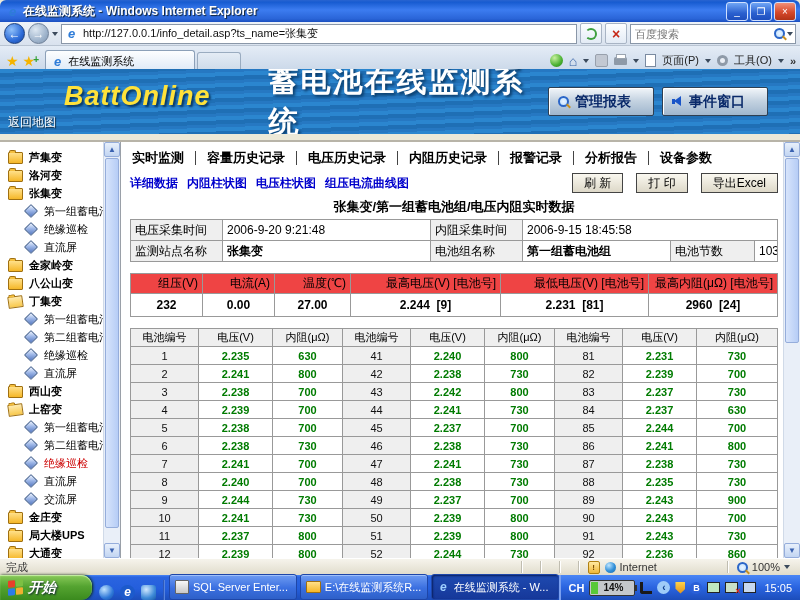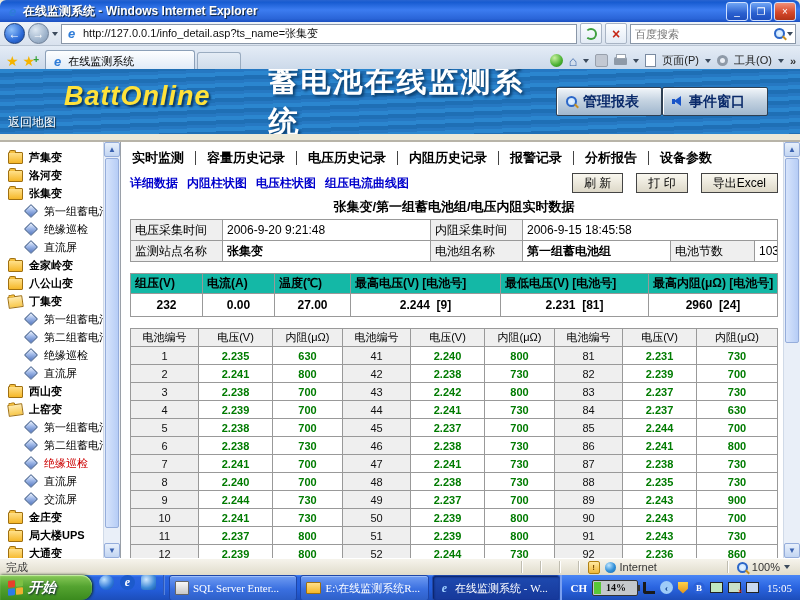--- a/index.html
+++ b/index.html
@@ -56,21 +56,21 @@
   .gear-g::after{content:"";position:absolute;left:3px;top:3px;width:5px;height:5px;border-radius:50%;background:#E9EEF5;}
   .chev{font-weight:bold;color:#333;}
   .blueline{position:absolute;left:0;top:72px;width:800px;height:3px;background:#1A6FC0;}
   
   .banner{position:absolute;left:0;top:69px;width:800px;height:65px;color:#fff;overflow:hidden;
     background:repeating-linear-gradient(178deg,#2b86cf 0 4px,#1f6fb5 4px 8px,#2678c2 8px 11px);}
   .banner-inner{display:flex;align-items:center;height:100%;}
   .logo{font-size:27px;font-weight:bold;font-style:italic;color:#FFE23A;margin-left:64px;letter-spacing:1px;
     text-shadow:2px 2px 2px #0a3a66;position:relative;top:-5px;}
   .banner-title{font-size:30px;font-weight:bold;margin-left:58px;letter-spacing:2px;text-shadow:2px 2px 3px #0a3a66;}
-  .bbtns{margin-left:auto;margin-right:32px;display:flex;gap:0;}
+  .bbtns{margin-left:auto;margin-right:32px;display:flex;gap:8px;}
   .bbtn{height:27px;min-width:86px;border:1px solid #2E3F52;border-radius:2px;display:flex;align-items:center;gap:6px;
     padding:0 9px;background:linear-gradient(180deg,#F2F6FA,#C6D4E2 45%,#9FB6CD);color:#0A2A6A;font-weight:bold;font-size:14px;
     box-shadow:inset 1px 1px 0 #fff;}
   .speaker{width:11px;height:11px;position:relative;}
   .speaker::before{content:"";position:absolute;left:0;top:3px;width:3px;height:5px;background:#1A55C8;}
   .speaker::after{content:"";position:absolute;left:2px;top:0;border-top:5.5px solid transparent;border-bottom:5.5px solid transparent;border-right:7px solid #1A55C8;}
   .backmap{position:absolute;left:8px;bottom:3px;font-size:12px;color:#fff;text-shadow:1px 1px 1px #123;}
   
   .workarea{position:absolute;left:0;top:140px;width:800px;height:418px;background:#fff;border-top:2px solid #B8B4A8;box-sizing:border-box;}
   .tree{position:absolute;left:0;top:0;width:121px;height:100%;border-right:1px solid #9AA0A8;box-sizing:border-box;overflow:hidden;background:#fff;}
@@ -106,40 +106,40 @@
     background:linear-gradient(#FAF8F0,#DDD8C8);cursor:pointer;}
   .ptitle{text-align:center;font-weight:bold;font-size:13px;margin:2px 0 3px 0;}
   
   table{border-collapse:collapse;width:100%;table-layout:fixed;}
   .info-table,.sum-table,.bat-table{border:1px solid #666;}
   .info-table td,.sum-table td,.bat-table td{border:1px solid #999;font-size:12px;padding:0 4px;height:20px;overflow:hidden;white-space:nowrap;}
   .lblc{background:#EFEFEF;}
   .valc{background:#fff;}
   .bold{font-weight:bold;}
   .sum-table{margin-top:11px;}
-  .sum-table .shc{background:#14b8a6;text-align:left;height:19px;font-weight:bold;}
+  .sum-table .shc{background:#ef4444;text-align:right;height:19px;}
   .sum-table .svc{background:#fff;text-align:center;font-weight:bold;height:22px;white-space:pre;}
   .bat-table{margin-top:11px;}
   .bat-table td{text-align:center;height:17px;font-size:11px;padding:0 2px;}
   .bhc{background:#EFEFEF;}
   .bnum{background:#EFEFEF;color:#111;}
   .bval{color:#007B00;font-weight:bold;background:#fff;}
   
   .statusbar{position:absolute;left:0;top:558px;width:800px;height:17px;background:linear-gradient(#F6F4EC,#E0DCCB);
     border-top:1px solid #fff;display:flex;align-items:center;font-size:11px;color:#333;box-sizing:border-box;}
   .stext{padding-left:6px;}
   .ssep{width:1px;height:12px;background:#C0BDB0;margin:0 9px;box-shadow:1px 0 0 #fff;}
   .spacer{flex:1;}
   .zoneic{width:11px;height:11px;border-radius:50%;background:radial-gradient(circle at 35% 30%,#BFE6FF,#2F8ED8 55%,#1F6EA8);margin-right:4px;}
   .warnic{width:10px;height:11px;background:linear-gradient(#FFE9A0,#F0B838);border:1px solid #B08010;border-radius:2px;margin-right:5px;
     font-size:8px;color:#7A4A00;display:flex;align-items:center;justify-content:center;font-weight:bold;}
   .zoomctl{display:flex;align-items:center;gap:4px;padding-right:10px;}
   
-  .taskbar{position:absolute;left:0;top:575px;width:800px;height:25px;display:flex;align-items:flex-start;
-    background:linear-gradient(180deg,#4A86F5 0%,#2A64E0 8%,#245EDC 55%,#1C4DBA 100%);font-family:Liberation Serif, serif;}
+  .taskbar{position:absolute;left:0;top:575px;width:800px;height:25px;display:flex;align-items:flex-end;
+    background:linear-gradient(180deg,#4A86F5 0%,#2A64E0 8%,#245EDC 55%,#1C4DBA 100%);}
   .startbtn{height:25px;width:92px;border-radius:0 11px 11px 0;display:flex;align-items:center;gap:5px;padding-left:8px;box-sizing:border-box;
     background:linear-gradient(180deg,#8ACB5A 0%,#55A431 45%,#3A8A1D 100%);box-shadow:1px 0 3px #0a2a08,inset 0 1px 1px #C8EFA8;cursor:pointer;}
   .flag{width:15px;height:15px;display:grid;grid-template-columns:7px 7px;grid-template-rows:7px 7px;gap:1px;transform:skewY(-6deg);}
   .flag span{border-radius:1px;}
   .f1{background:#E8402A;} .f2{background:#7CC043;} .f3{background:#2C7CE8;} .f4{background:#F0B030;}
   .startlbl{color:#fff;font-weight:bold;font-style:italic;font-size:14px;text-shadow:1px 1px 2px #123;}
   .qlaunch{display:flex;align-items:center;gap:6px;padding:0 7px;}
   .qlic{width:15px;height:15px;border-radius:50%;cursor:pointer;}
   .ql1{background:radial-gradient(circle at 35% 30%,#BFE2FF,#2E77D8 60%,#174FA0);}
   .ql2{background:#1C5ACB;color:#fff;font-weight:bold;font-style:italic;font-size:12px;line-height:15px;text-align:center;border-radius:50%;}

